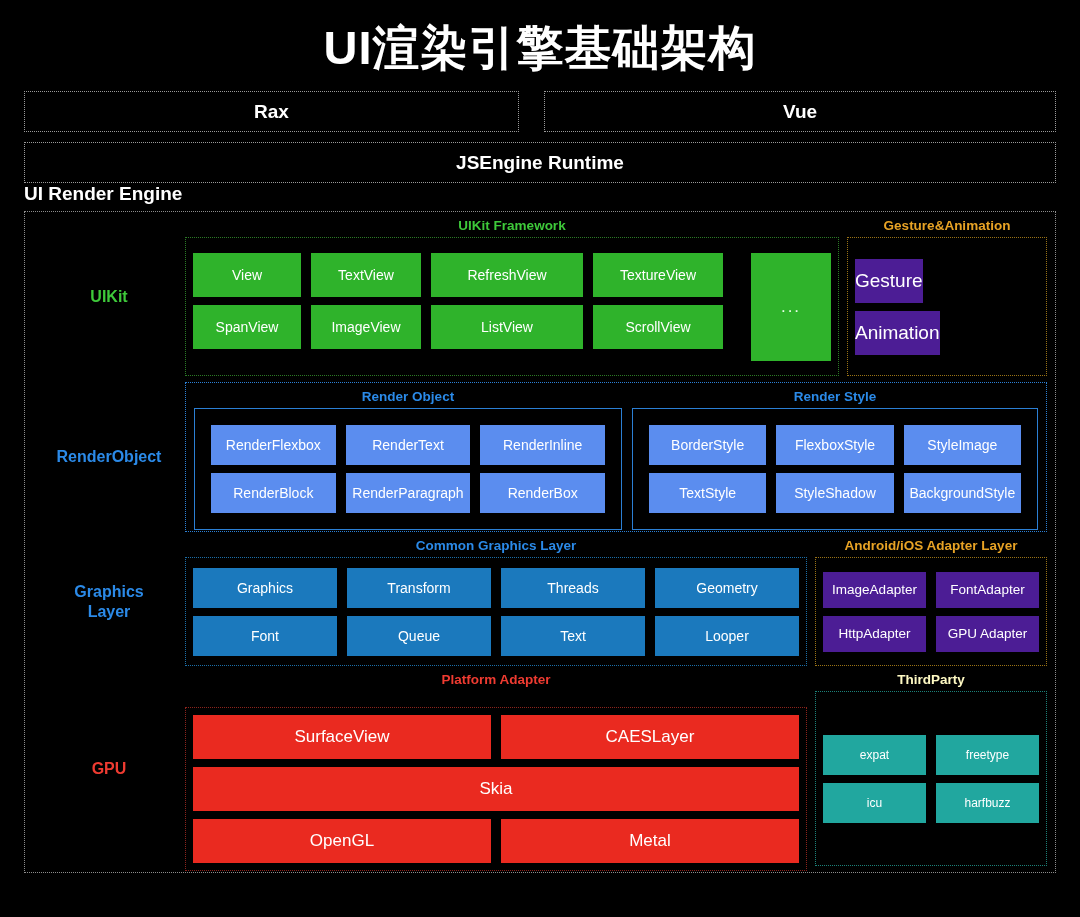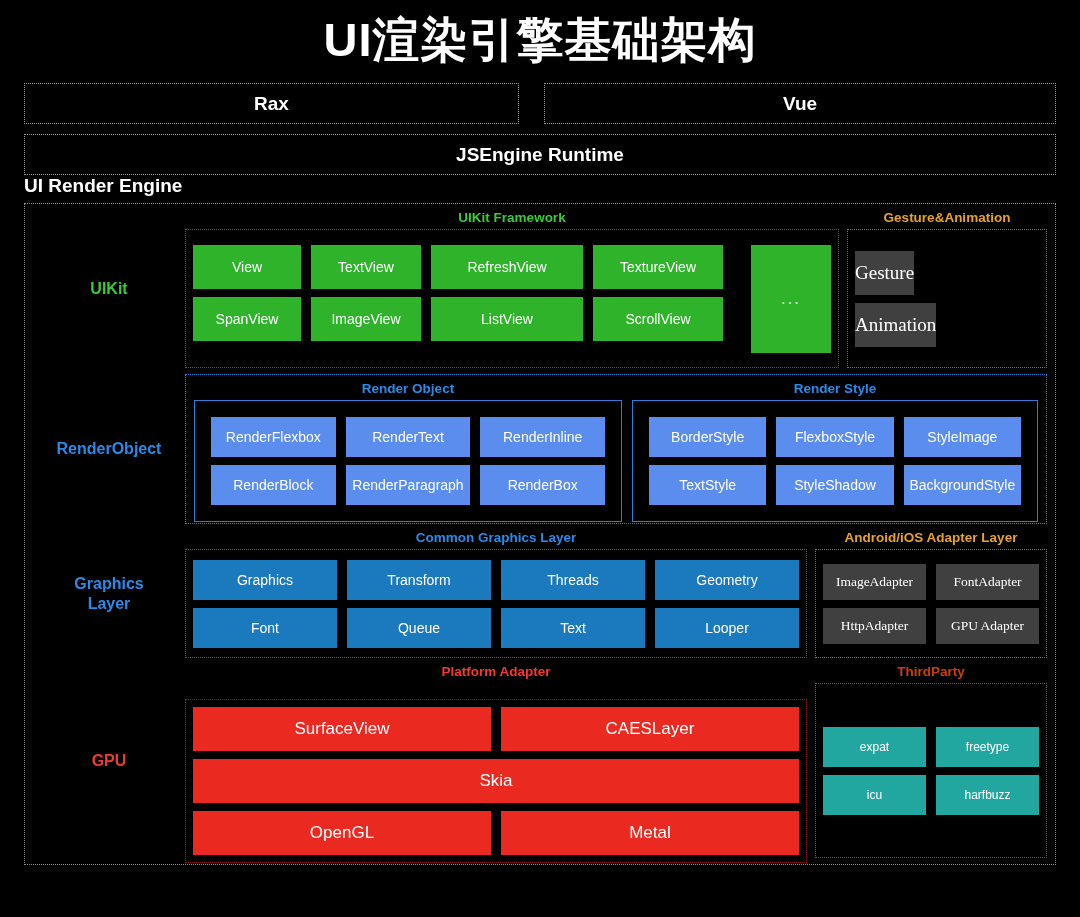--- a/index.html
+++ b/index.html
@@ -11,21 +11,21 @@
     overflow: hidden;
   }
   .page { width: 1080px; height: 917px; position: relative; padding: 0 24px; }
 
   
   .title {
     text-align: center;
     font-size: 47px;
     font-weight: bold;
     letter-spacing: 1px;
-    padding-top: 8px;
+    padding-top: 16px;
     line-height: 1.35;
     color: #ffffff;
   }
 
   
   .top-row { display: flex; gap: 25px; margin-top: 12px; }
   .fw-box {
     border: 1px dotted #9a9a9a;
     height: 41px;
     display: flex; align-items: center; justify-content: center;
@@ -81,29 +81,29 @@
   .cell {
     display: flex; align-items: center; justify-content: center;
     color: #fff; font-size: 14px; text-align: center;
     white-space: nowrap;
   }
 
   
   .c-green  { background: #2fb32b; }
   .c-lblue  { background: #5b8def; }
   .c-dblue  { background: #1b79bd; }
-  .c-amber  { background: #404040; font-family: Liberation Serif, serif; }
+  .c-amber  { background: #4c1d95; }
   .c-red    { background: #ea2a20; }
   .c-teal   { background: #21a79f; }
 
   .t-green { color: #3ec93a; }
   .t-blue  { color: #2b8ae8; }
   .t-amber { color: #e8a325; }
   .t-red   { color: #ef3b31; }
-  .t-teal  { color: #c2410c; text-align: center; }
+  .t-teal  { color: #fef9c3; text-align: center; }
 
   .b-green { border-color: #2b7a25; }
   .b-dblue { border-color: #1b6fa8; }
   .b-amber { border-color: #9a7316; }
   .b-red   { border-color: #8c231c; }
   .b-teal  { border-color: #1b8179; }
 
   
   .layer-uikit { height: 158px; }
   .uikit-group { flex: 1; }

